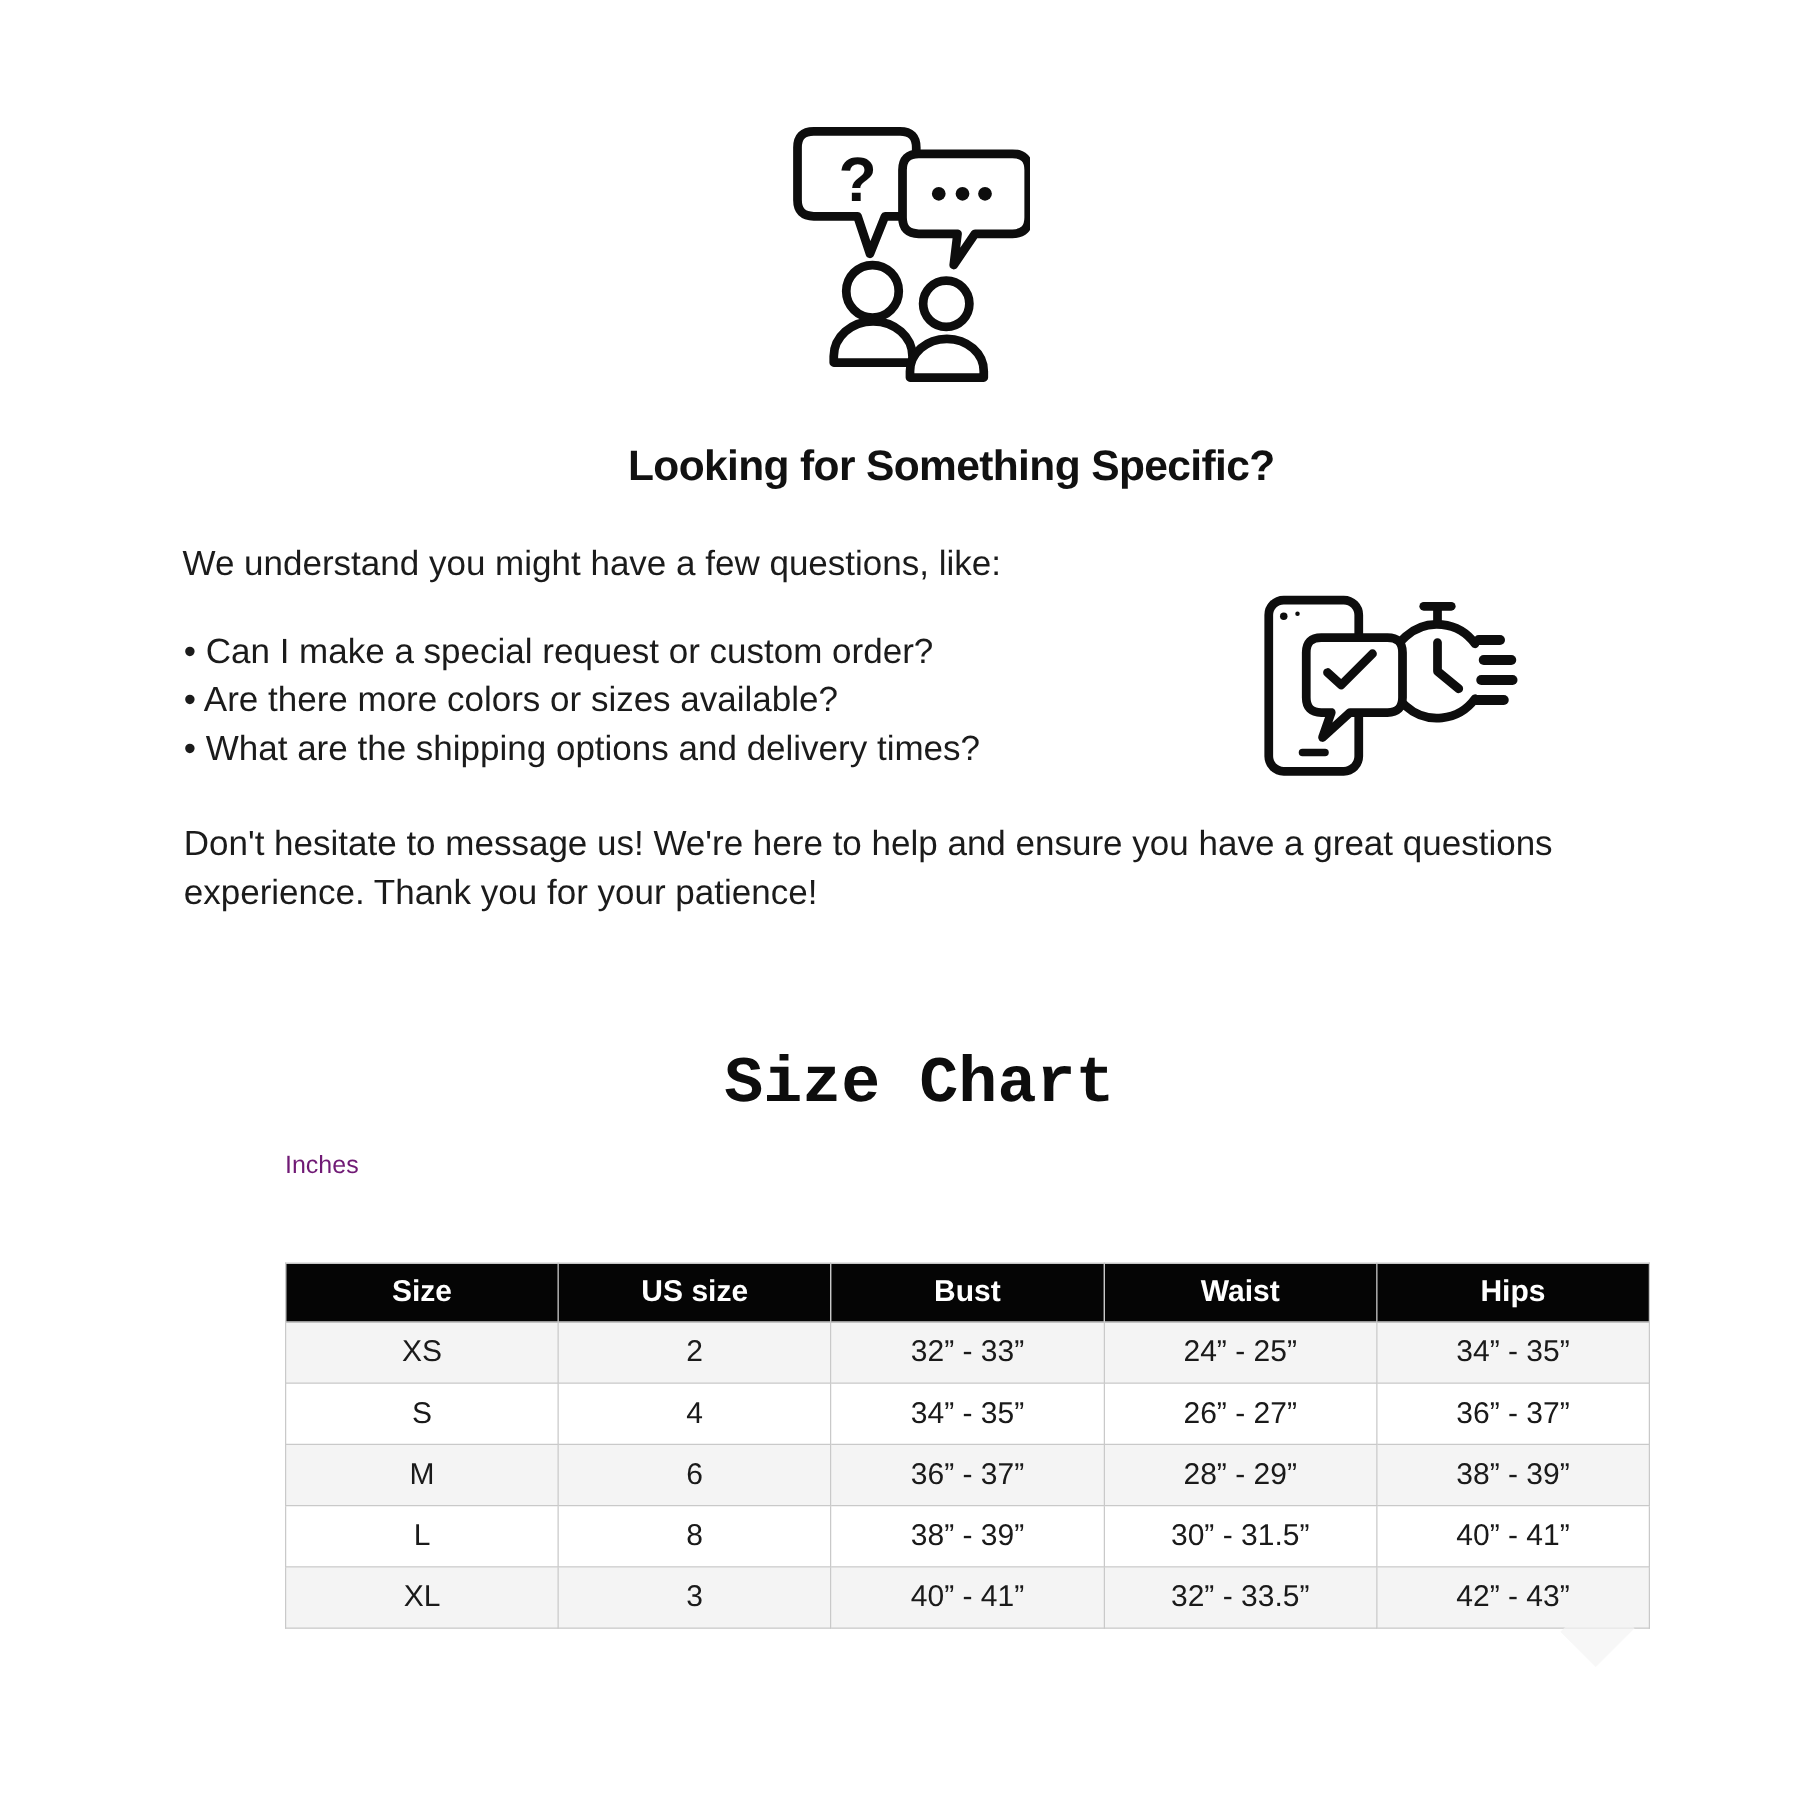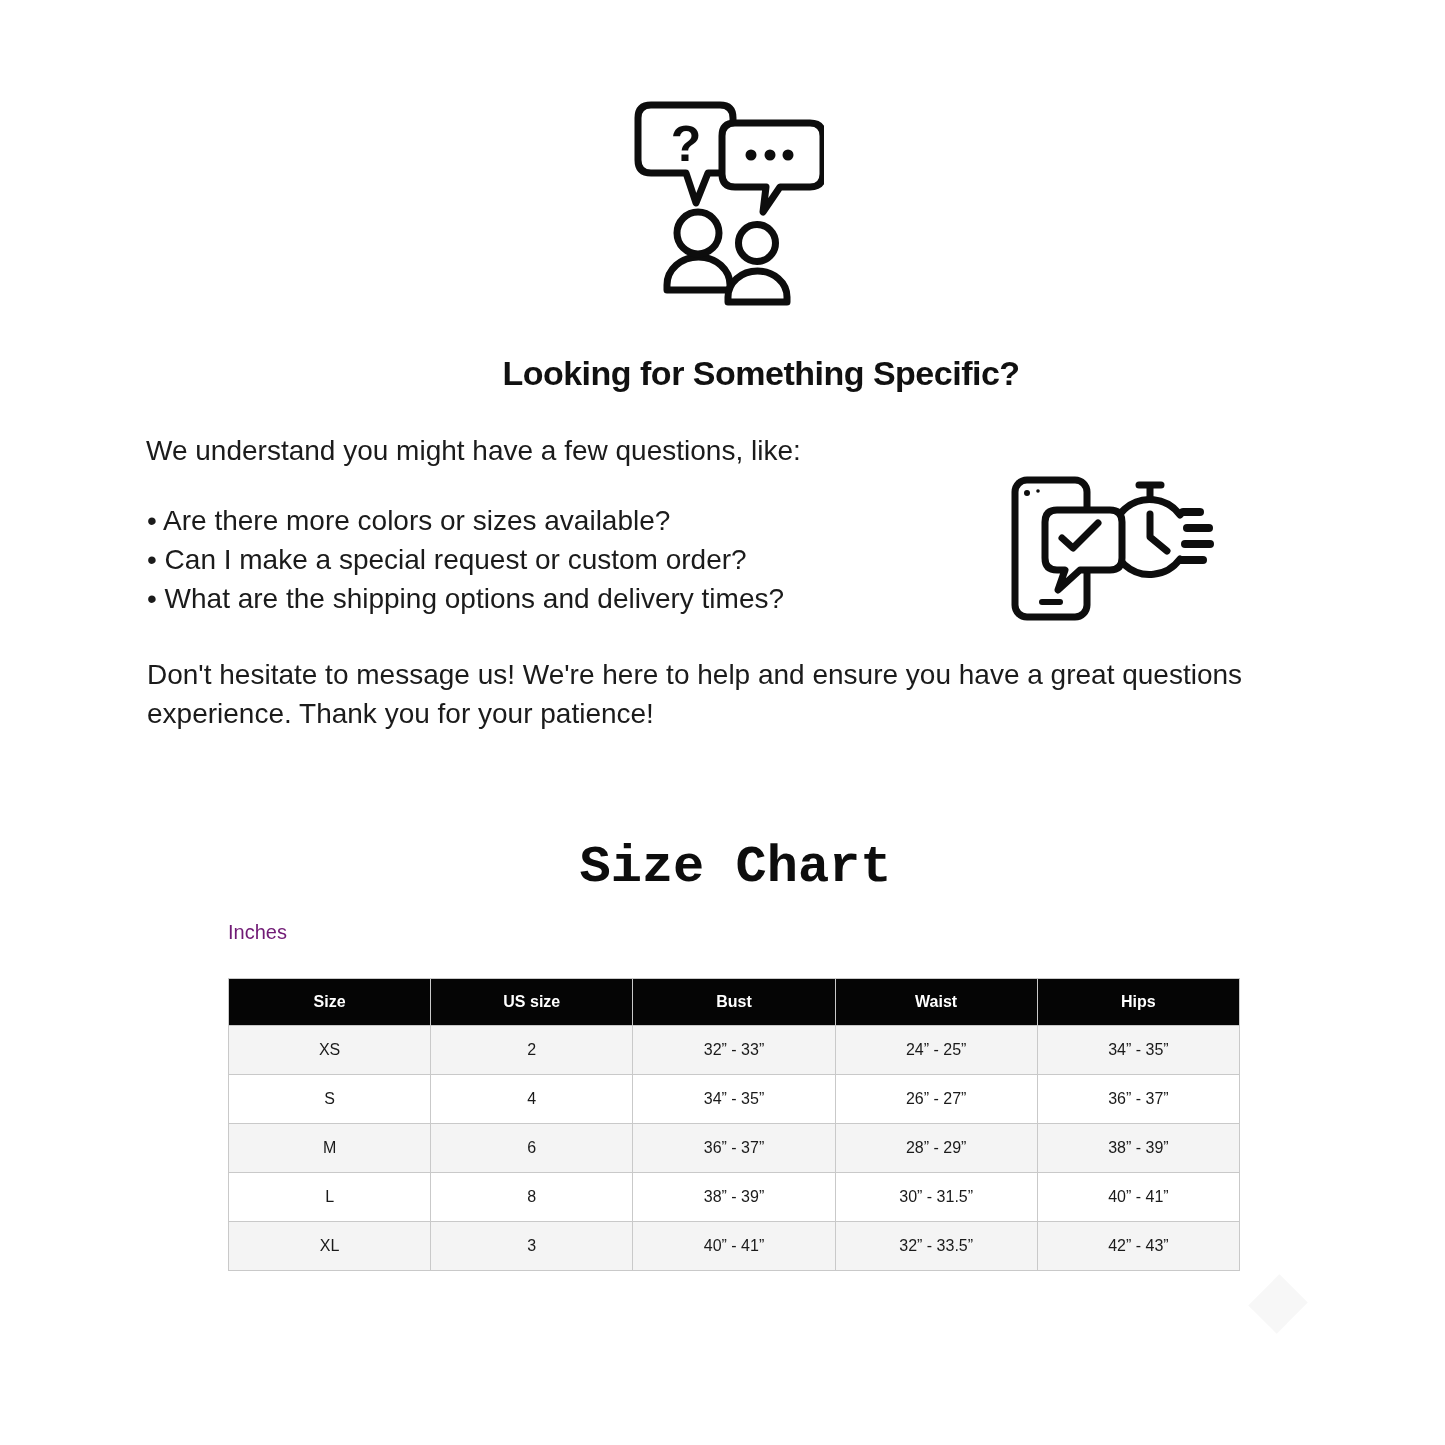--- a/index.html
+++ b/index.html
@@ -29,22 +29,22 @@
     font-size:28px; line-height:39px;
   }
   .chart-title {
     position:absolute; top:838px; left:0; width:1445px; margin:0;
     padding-left:26px; box-sizing:border-box; text-align:center;
     font-size:52px; font-weight:bold; color:#0d0d0d;font-family:Liberation Mono, monospace;
   }
   .unit { position:absolute; top:921px; left:228px; font-size:20px; color:#701a75; }
 
   .size-table {
-    position:absolute; top:978px; left:228px; width:1012px;
-    border-collapse:collapse; table-layout:fixed; font-size:16px; color:#1a1a1a;
+    position:absolute; top:1010px; left:228px; width:1092px;
+    border-collapse:collapse; table-layout:fixed; font-size:24px; color:#1a1a1a;
   }
   .size-table th {
     background:#050505; color:#ffffff; font-weight:bold; height:46px;
     border:1px solid #c9c9c9; padding:0; text-align:center;
   }
   .size-table td {
     height:48px; border:1px solid #c9c9c9; padding:0; text-align:center;
     background:#ffffff;
     margin-left:32px;
   }
@@ -71,22 +71,22 @@
     <circle class="ink" stroke-width="7" cx="68" cy="133" r="21"></circle>
     <path class="ink" stroke-width="7" d="M 98 202 v -5 a 29.5 26 0 0 1 59 0 v 5 z"></path>
     <circle class="ink" stroke-width="7" cx="127" cy="143" r="18.5"></circle>
   </svg>
 
   <h1 class="heading">Looking for Something Specific?</h1>
 
   <p class="intro">We understand you might have a few questions, like:</p>
 
   <ul class="questions">
+      <li>• Can I make a special request or custom order?</li>
       <li>• Are there more colors or sizes available?</li>
-      <li>• Can I make a special request or custom order?</li>
       <li>• What are the shipping options and delivery times?</li>
     </ul>
 
   <svg class="reply-icon" viewBox="0 0 205 145" aria-hidden="true">
     <rect class="ink" stroke-width="7" x="5" y="4" width="72" height="137" rx="12"></rect>
     <circle cx="17" cy="17" r="3" fill="#0d0d0d"></circle>
     <circle cx="28" cy="15" r="1.8" fill="#0d0d0d"></circle>
     <line class="ink-line" stroke-width="6" x1="32" y1="126" x2="50" y2="126"></line>
     <path class="ink-line" stroke-width="7" d="M 170 83 A 37.5 37.5 0 1 1 170 39"></path>
     <line class="ink-line" stroke-width="7" x1="140" y1="22" x2="140" y2="12"></line>

